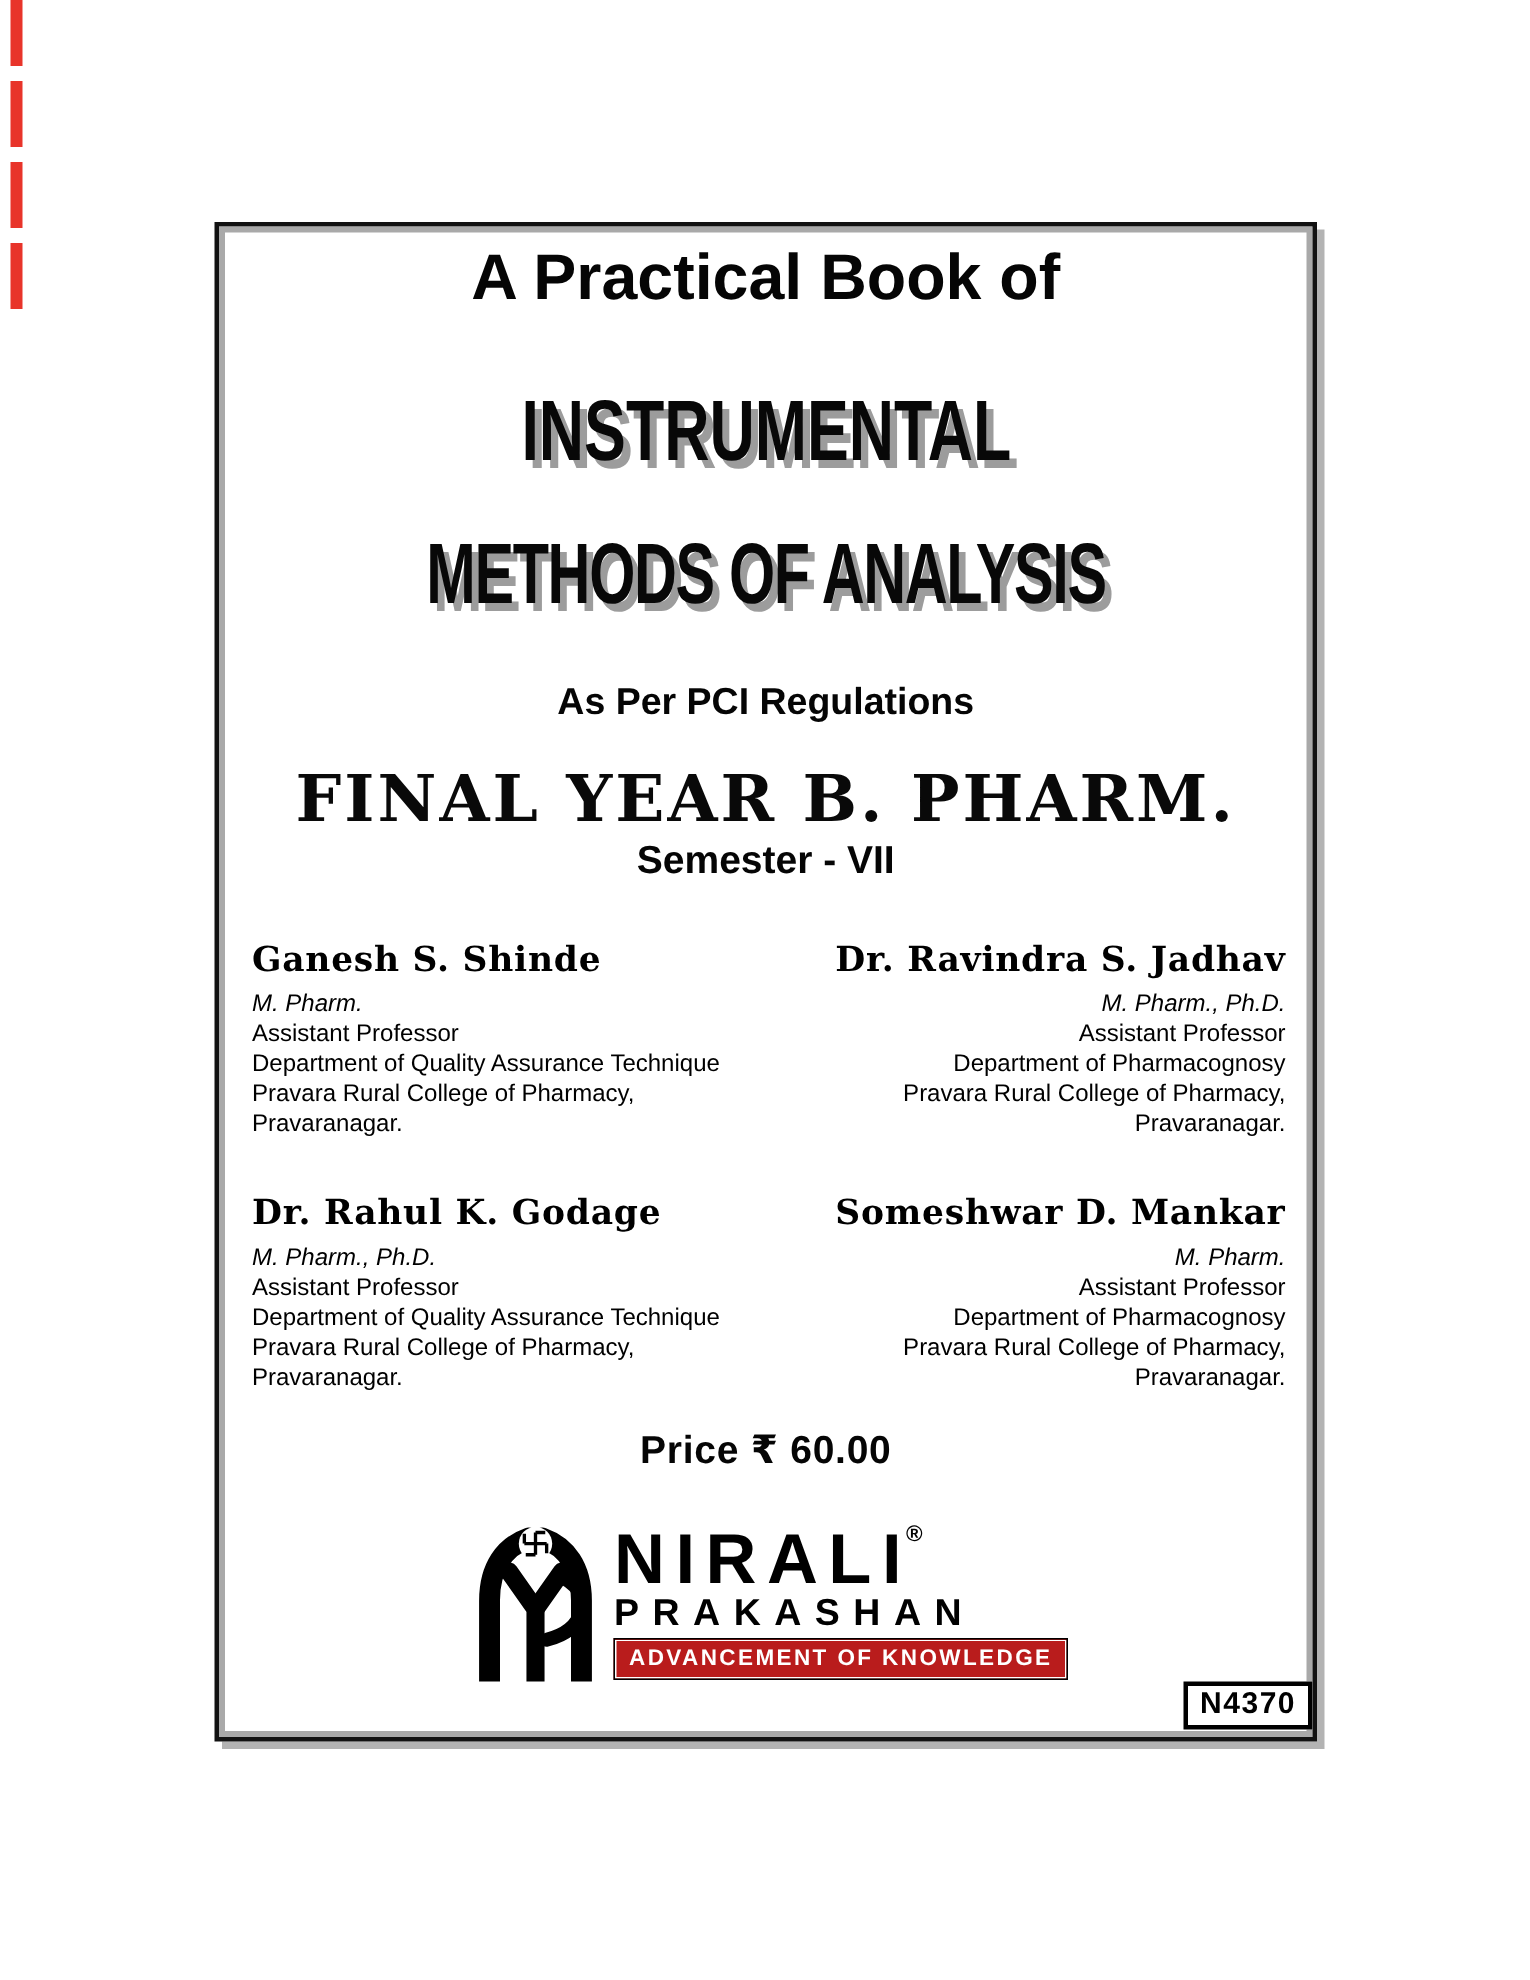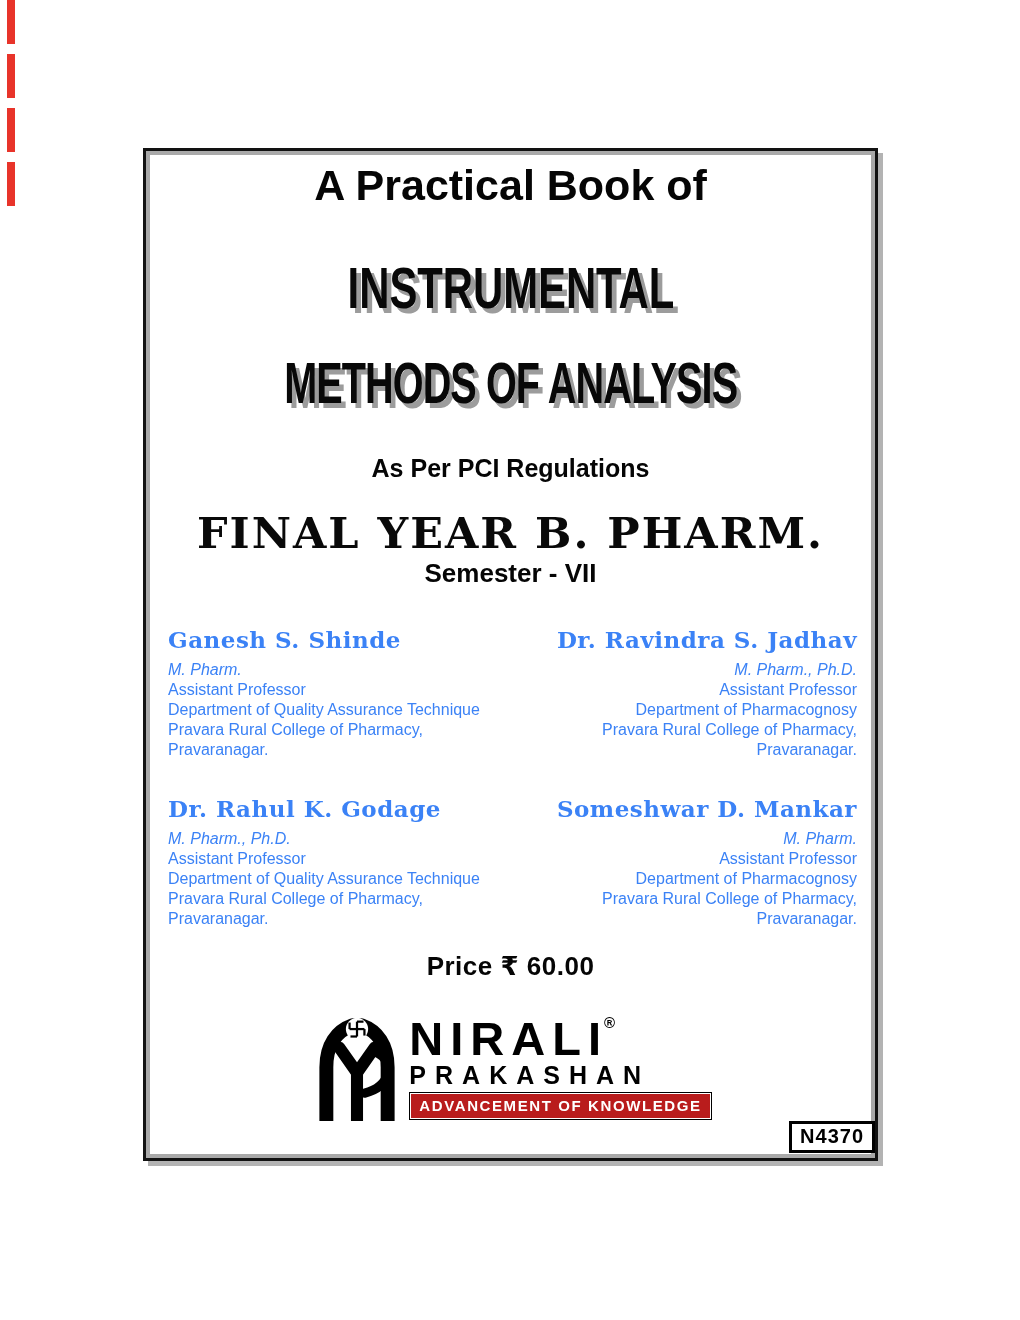--- a/index.html
+++ b/index.html
@@ -50,21 +50,21 @@
     letter-spacing:2px;
   }
   .semester{
     position:absolute;top:407px;left:0;width:100%;
     text-align:center;font-size:26px;font-weight:bold;color:#050505;
   }
   .authors-grid{
     position:absolute;top:474px;left:22px;right:18px;
     display:grid;grid-template-columns:1fr 1fr;column-gap:10px;row-gap:34px;
   }
-  .author{color:#3b82f6;}
+  .author{color:#000000;}
   .author.align-right{text-align:right;}
   .author .a-name{
     font-family:"DejaVu Serif",serif;font-weight:bold;
     font-size:23px;line-height:30px;margin-bottom:5px;letter-spacing:0.5px;
     white-space:nowrap;
   }
   .author .a-line{font-size:16px;line-height:20px;white-space:nowrap;}
   .author .a-qual{font-style:italic;}
   .price-line{
     position:absolute;top:800px;left:0;width:100%;

